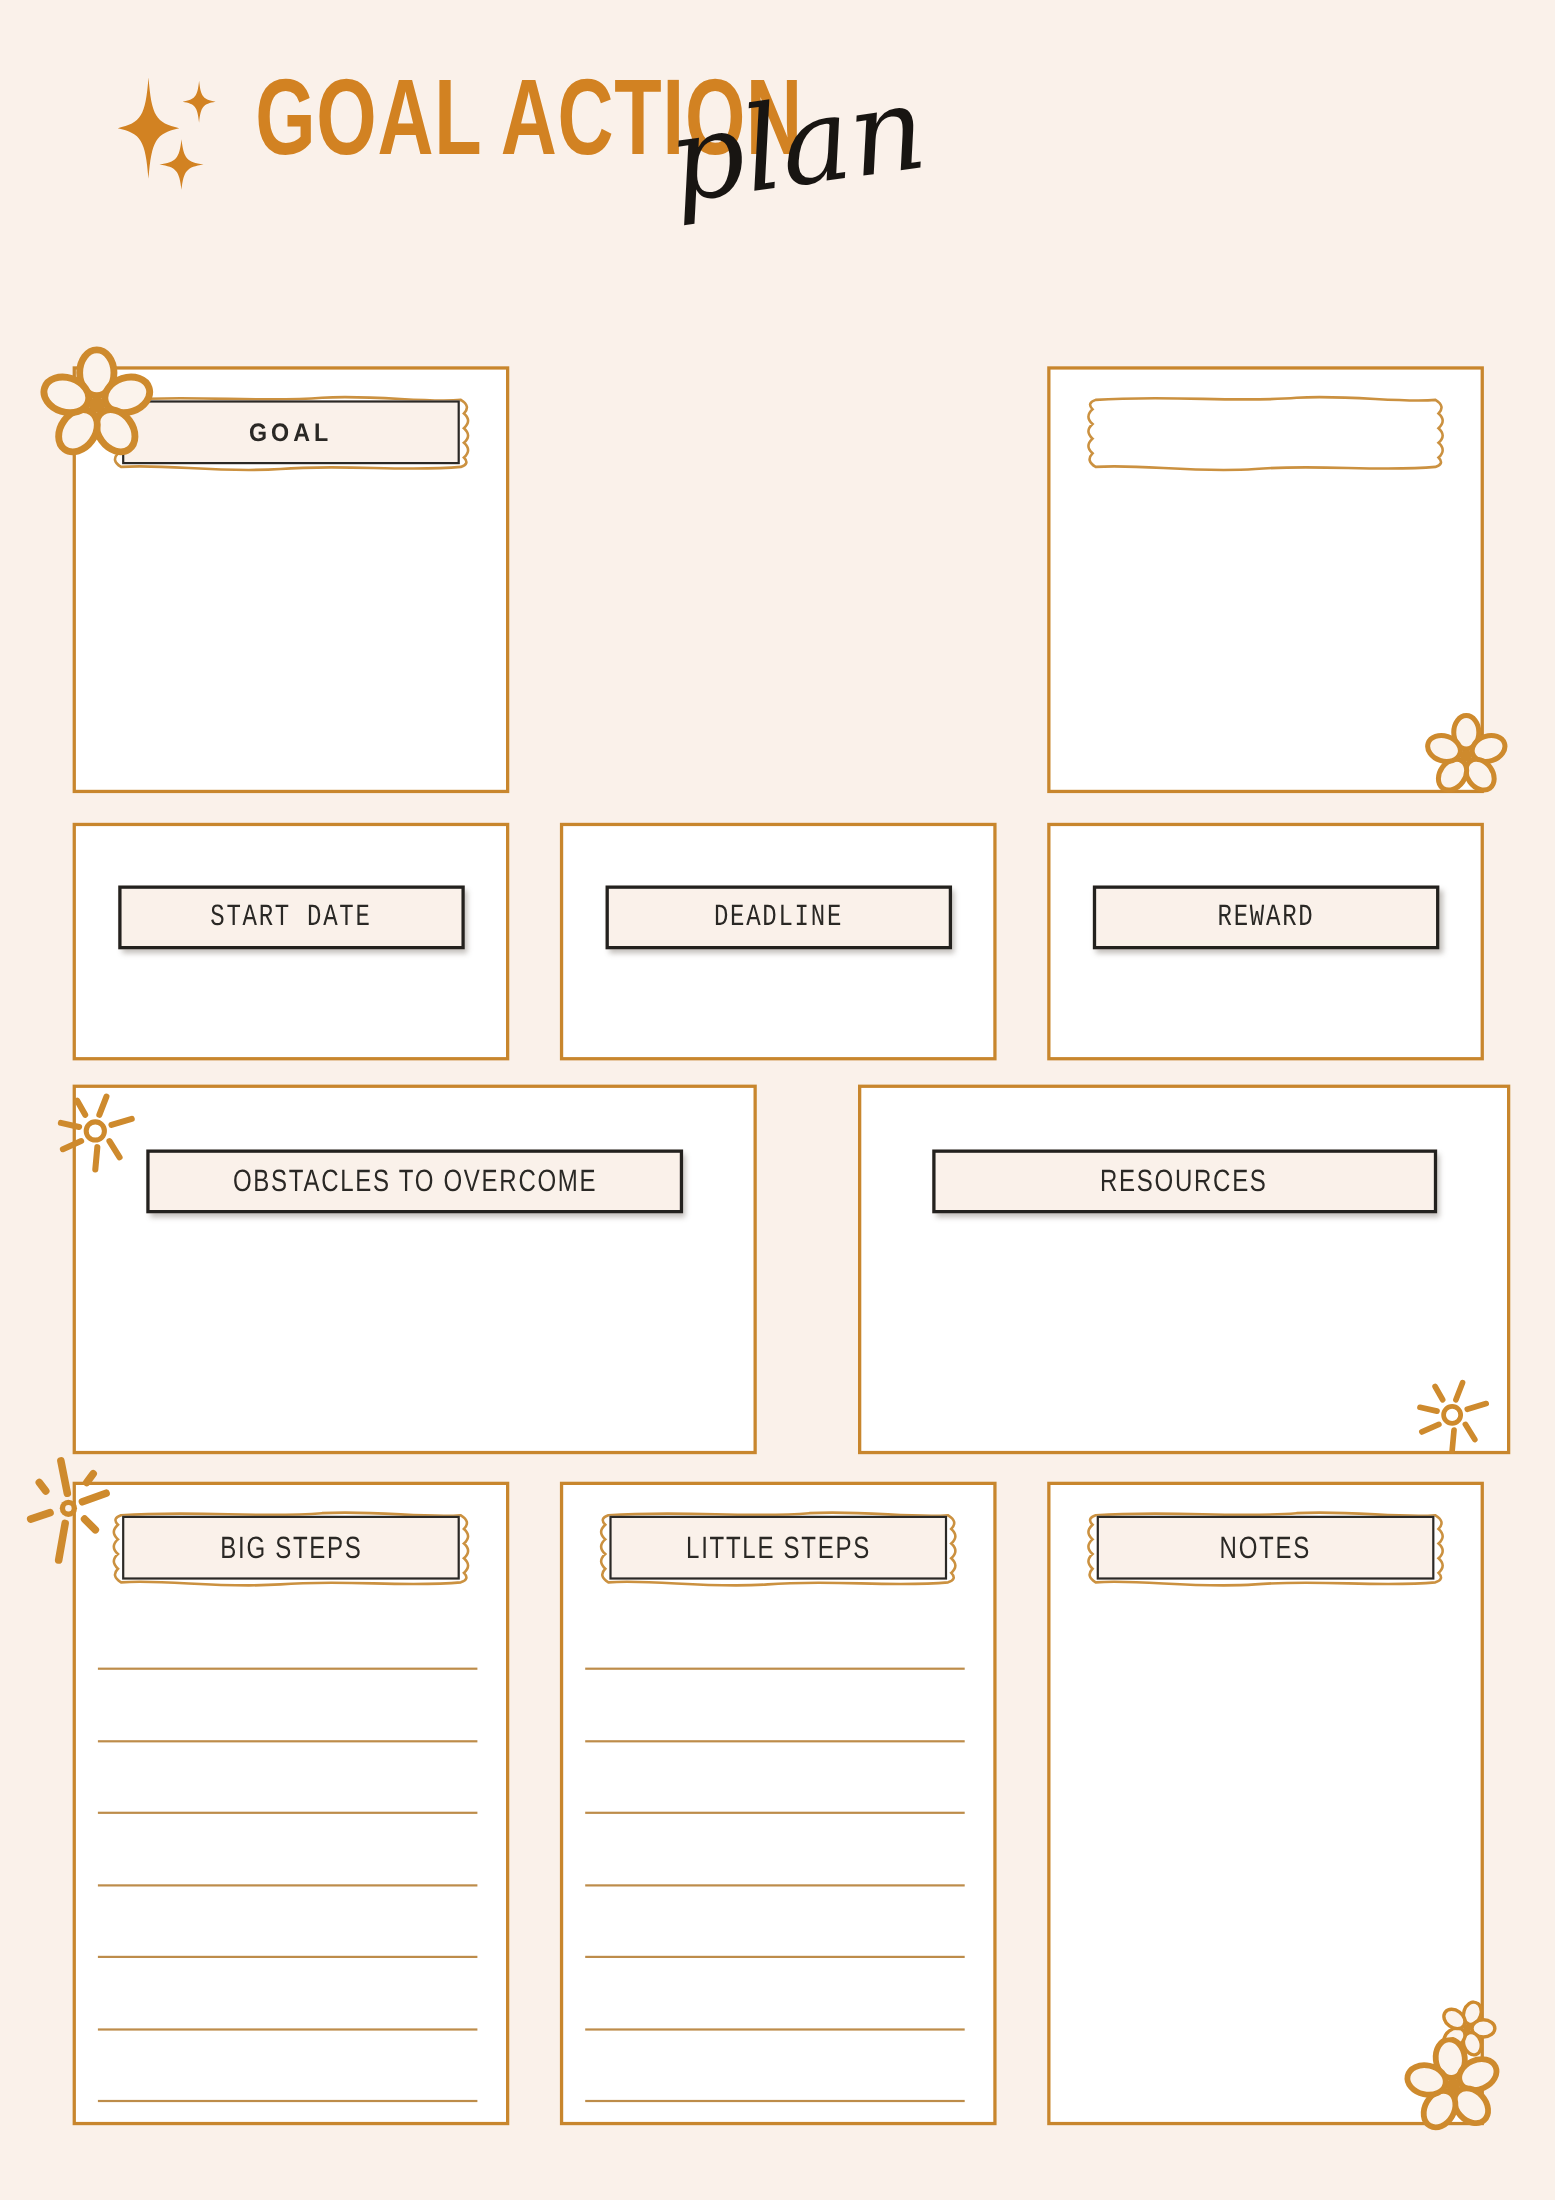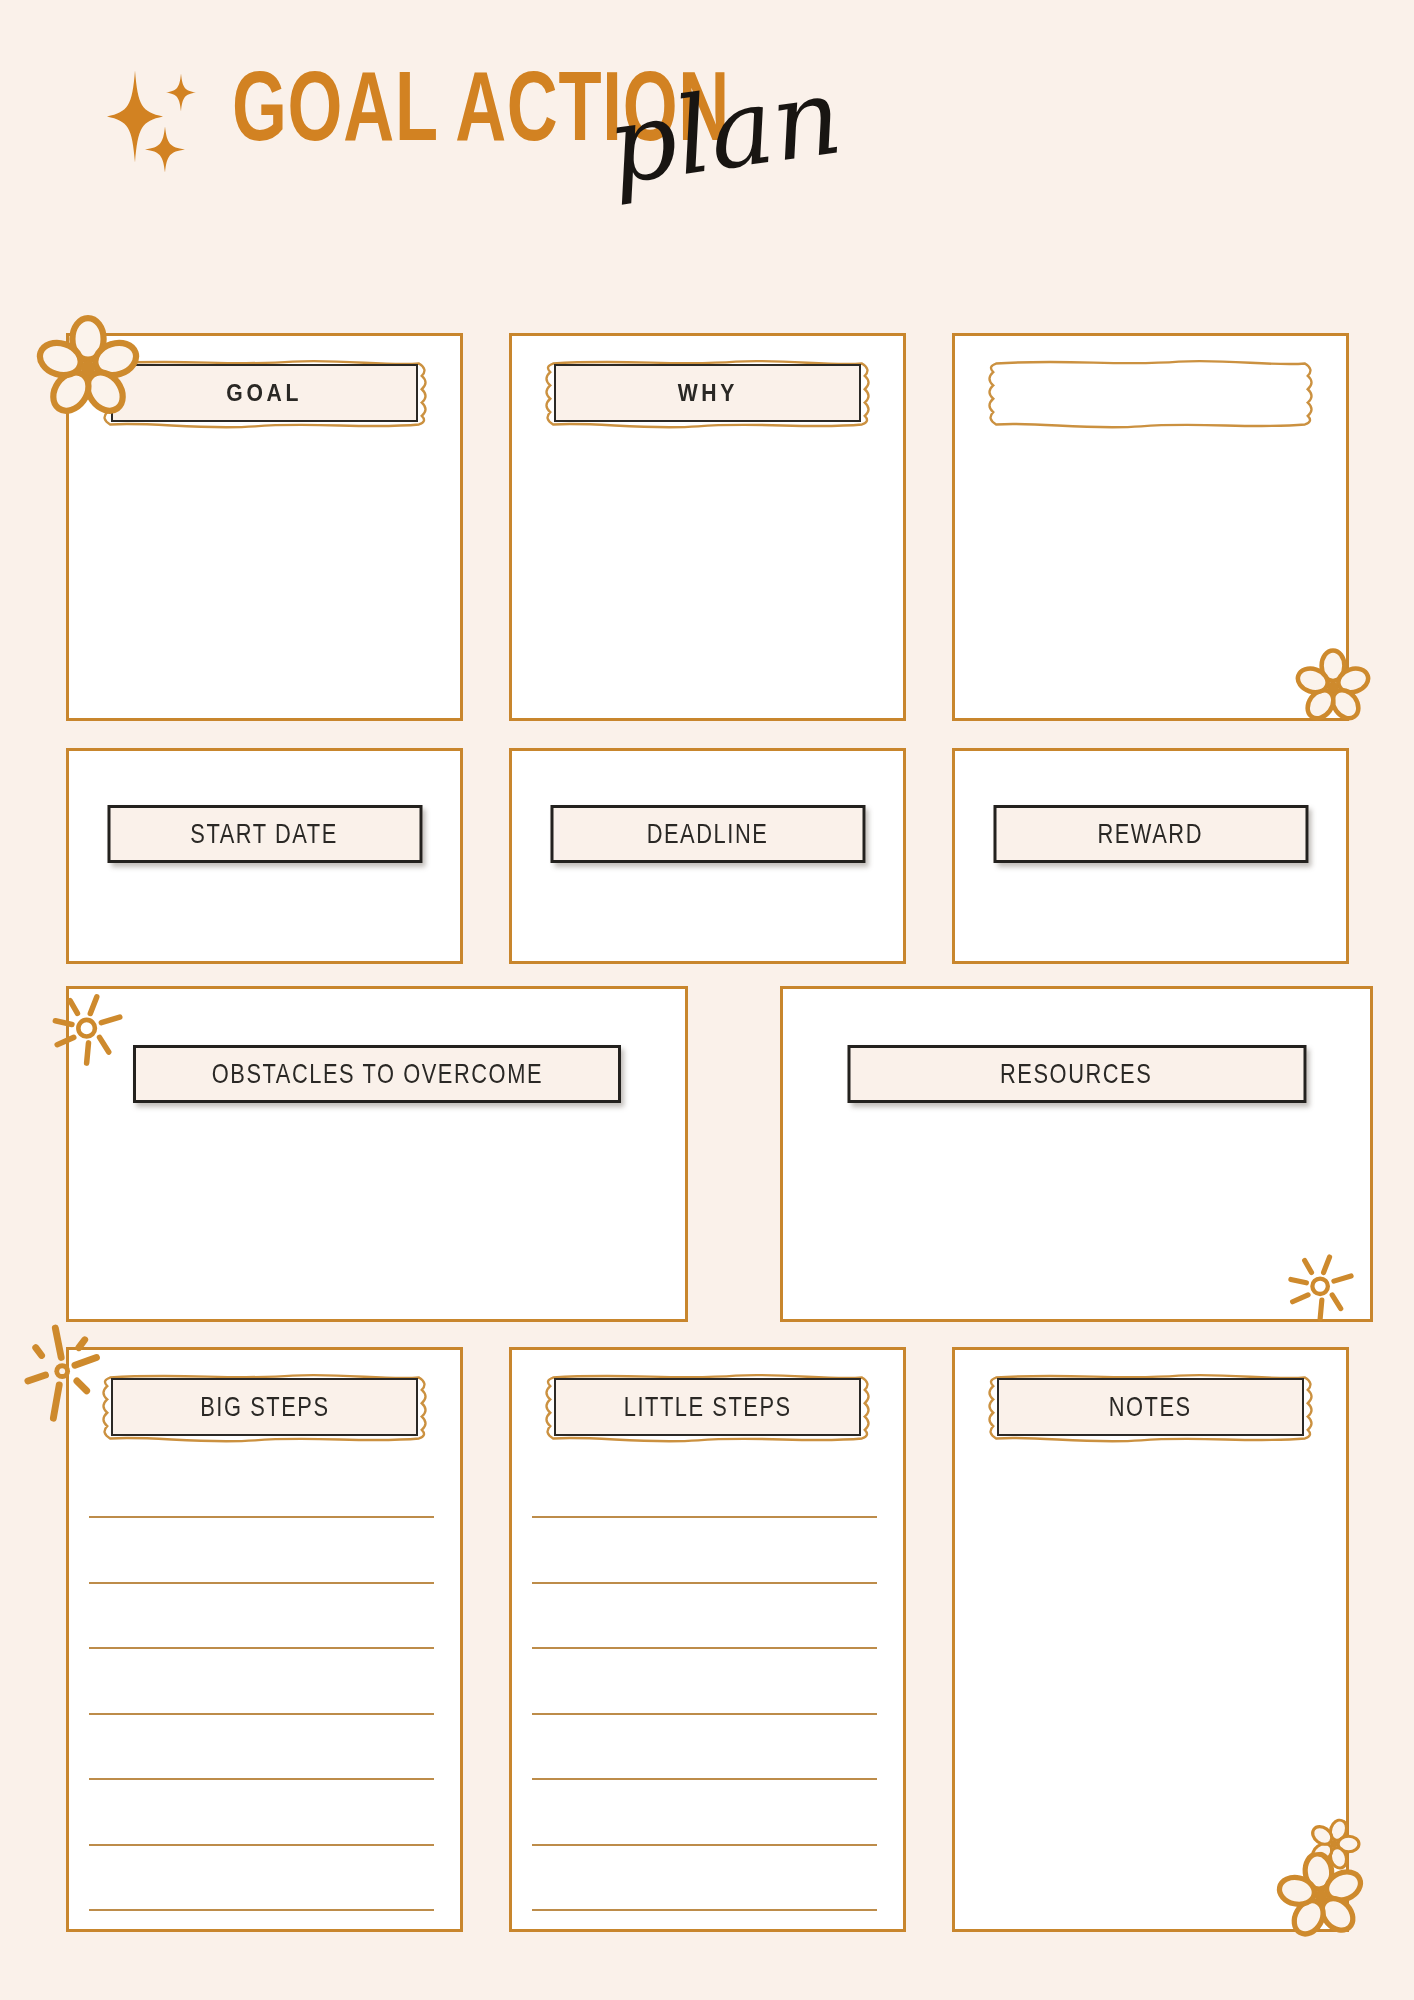--- a/index.html
+++ b/index.html
@@ -22,21 +22,21 @@
          transform:scaleX(.72);transform-origin:left top;}
   .sparkles{position:absolute;left:105px;top:58px;width:100px;height:118px;}
   .script-word{position:absolute;left:605px;top:74px;width:300px;height:155px;}
 
   
   .box{position:absolute;background:var(--box-fill);border:3px solid var(--border-orange);padding-left:32px;}
   .c1{left:66px;width:397px;}
   .c2{left:509px;width:397px;}
   .c3{left:952px;width:397px;}
   .r1{top:333px;height:388px;}
-  .r2{top:748px;height:216px;}
+  .r2{top:748px;height:216px;font-family:Liberation Mono, monospace;}
   .r3{top:986px;height:336px;}
   .r4{top:1347px;height:585px;}
   .obstacles{left:66px;width:622px;}
   .resources{left:756px;width:593px;margin-left:24px;}
 
   
   .squiggle-frame{position:absolute;left:26px;right:26px;top:18px;height:80px;}
   .squiggle-frame svg{position:absolute;inset:0;width:100%;height:100%;}
   .ink-label{position:absolute;left:16px;right:16px;top:10px;height:58px;
              border:2px solid var(--ink);background:var(--bg);
@@ -84,30 +84,20 @@
     </svg>
   </div>
 
   <div class="box c1 r1">
     <div class="squiggle-frame">
         <svg viewBox="0 0 360 84" preserveAspectRatio="none">
           <path d="M16,10 C90,5 150,13 210,8 C260,5 310,13 344,10 Q354,16 347,23 Q355,30 347,37 Q355,44 347,51 Q355,58 347,65 Q353,71 344,74 C290,79 230,71 170,76 C110,80 60,71 16,74 Q6,68 13,61 Q5,54 13,47 Q5,40 13,33 Q5,26 13,19 Q7,13 16,10 Z" fill="none" stroke="#CB9140" stroke-width="2.5"></path>
         </svg>
       <div class="ink-label">
           <span class="lbl-wide">GOAL</span>
-        </div>
-    </div>
-  </div>
-  <div class="box c2 r1">
-    <div class="squiggle-frame">
-        <svg viewBox="0 0 360 84" preserveAspectRatio="none">
-          <path d="M16,10 C90,5 150,13 210,8 C260,5 310,13 344,10 Q354,16 347,23 Q355,30 347,37 Q355,44 347,51 Q355,58 347,65 Q353,71 344,74 C290,79 230,71 170,76 C110,80 60,71 16,74 Q6,68 13,61 Q5,54 13,47 Q5,40 13,33 Q5,26 13,19 Q7,13 16,10 Z" fill="none" stroke="#CB9140" stroke-width="2.5"></path>
-        </svg>
-      <div class="ink-label">
-          <span class="lbl-wide">WHY</span>
         </div>
     </div>
   </div>
   <div class="box c3 r1">
     <div class="squiggle-frame">
         <svg viewBox="0 0 360 84" preserveAspectRatio="none">
           <path d="M16,10 C90,5 150,13 210,8 C260,5 310,13 344,10 Q354,16 347,23 Q355,30 347,37 Q355,44 347,51 Q355,58 347,65 Q353,71 344,74 C290,79 230,71 170,76 C110,80 60,71 16,74 Q6,68 13,61 Q5,54 13,47 Q5,40 13,33 Q5,26 13,19 Q7,13 16,10 Z" fill="none" stroke="#CB9140" stroke-width="2.5"></path>
         </svg>
     </div>
   </div>

